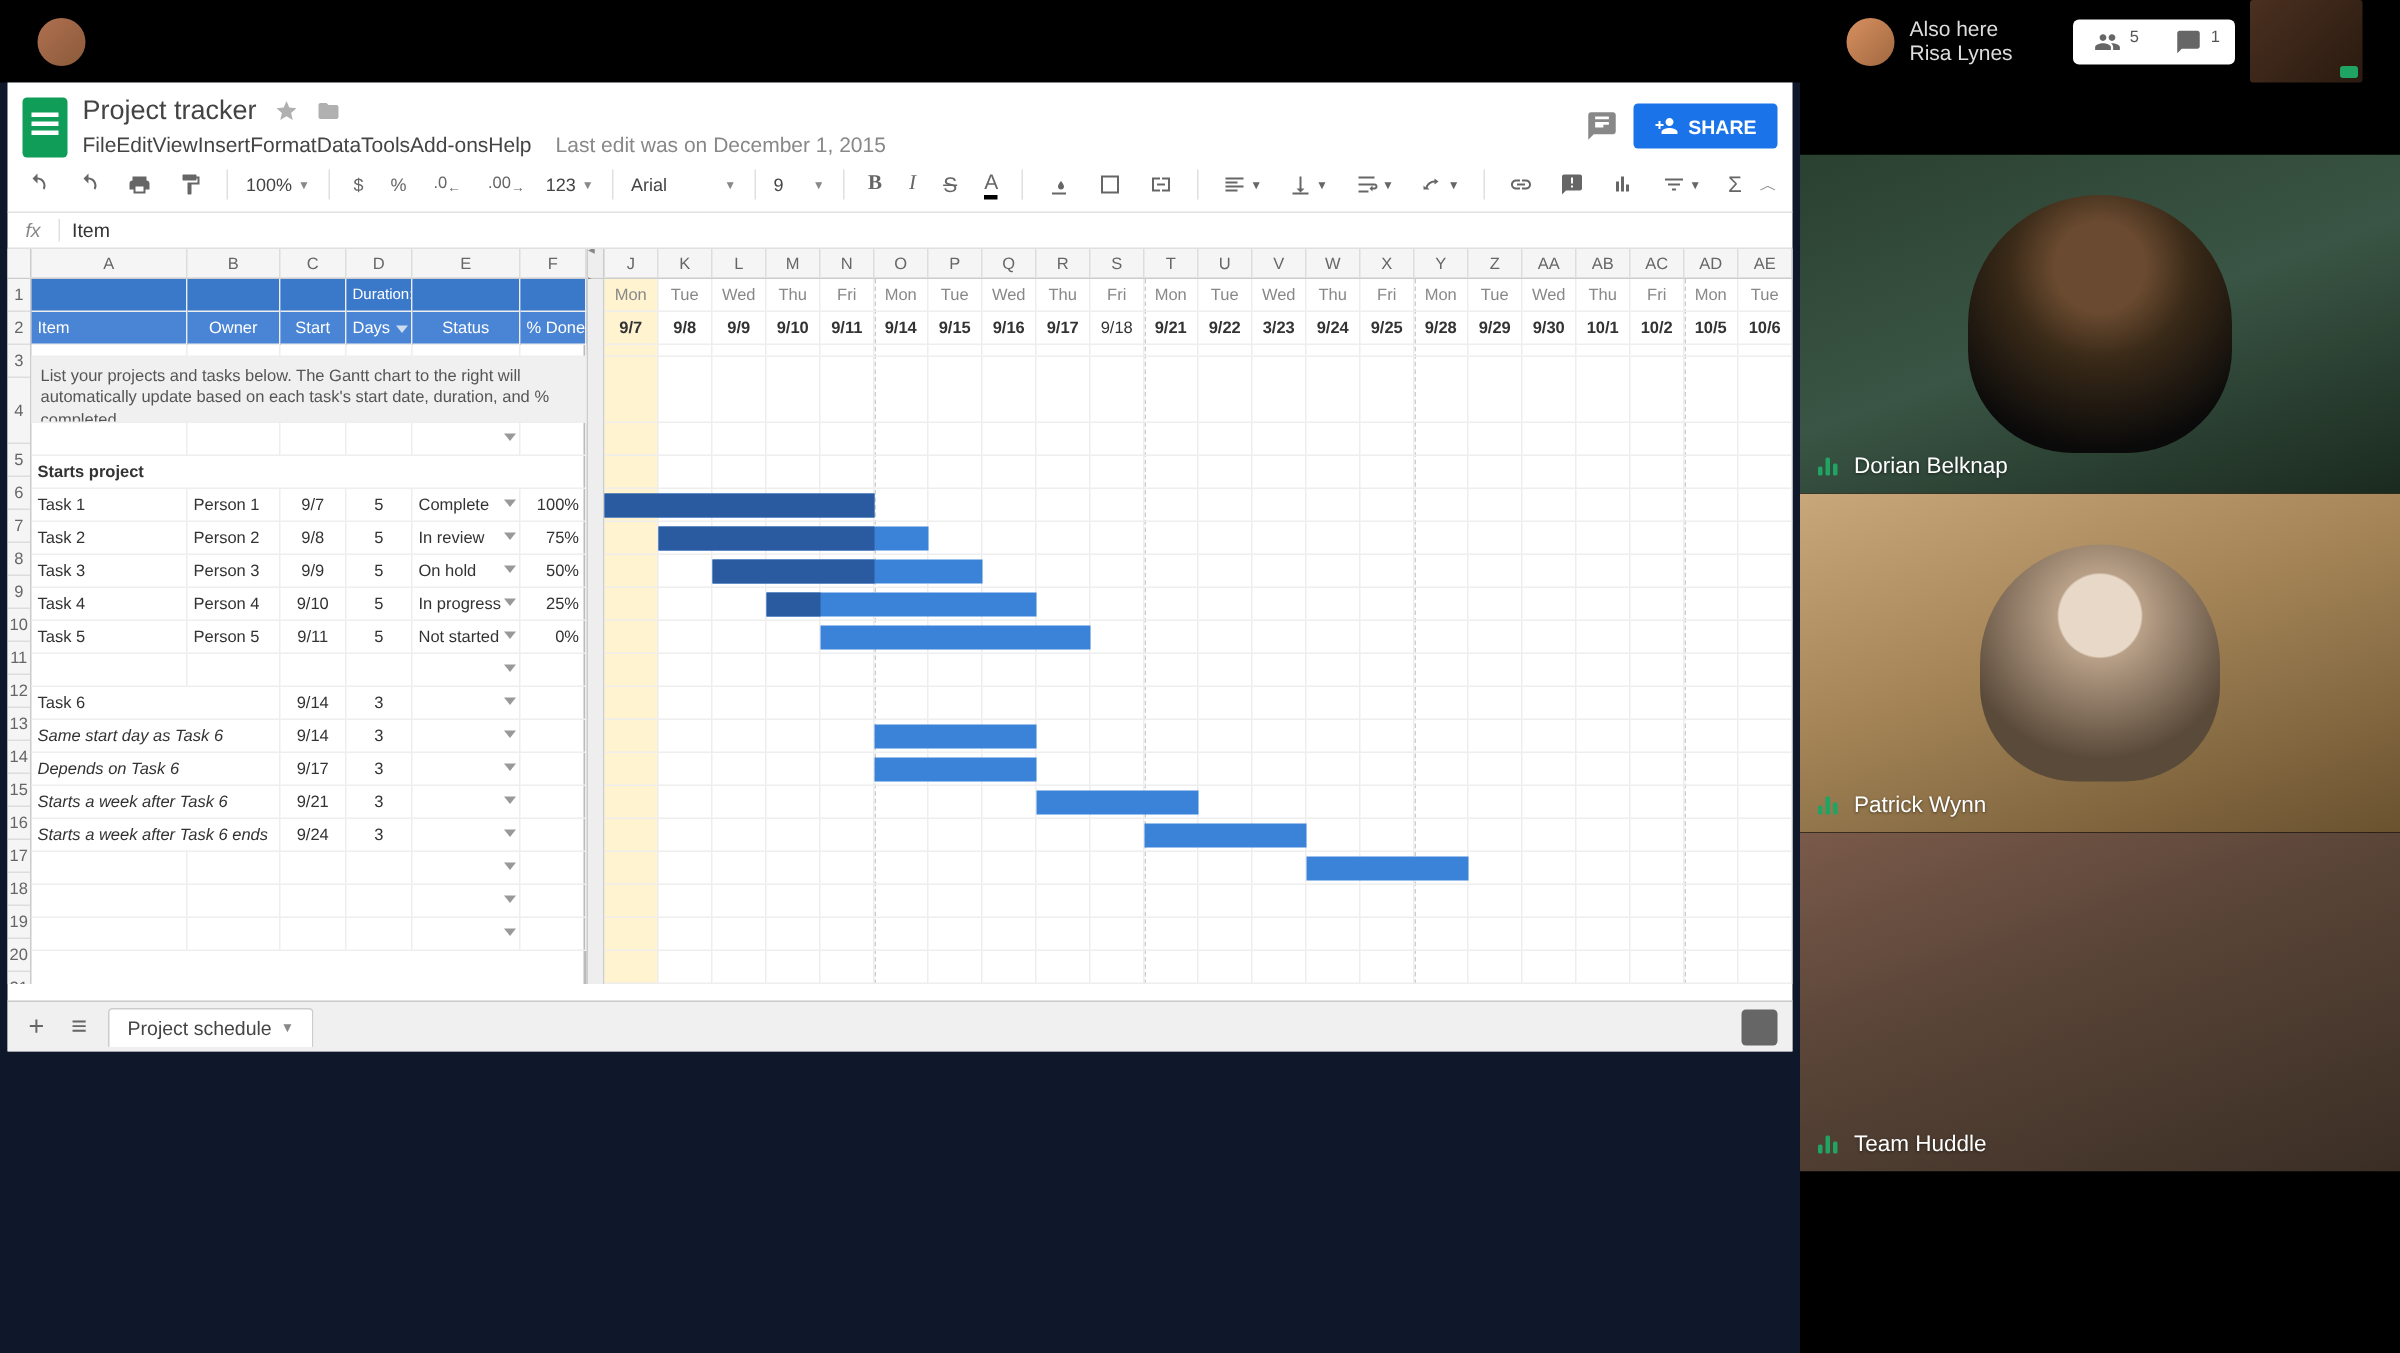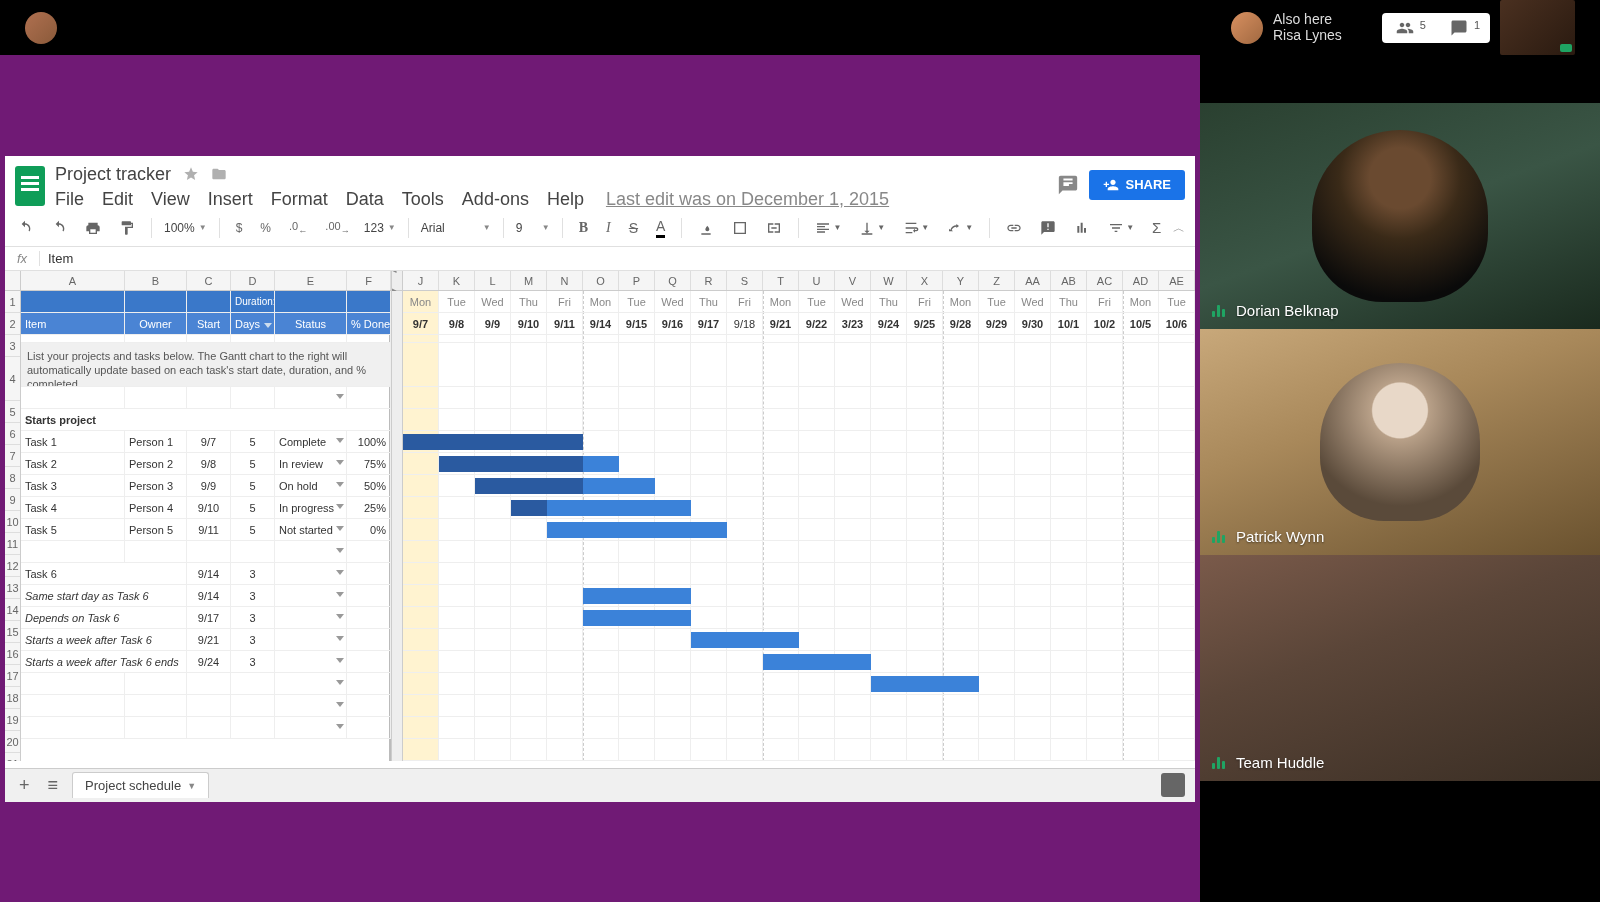--- a/index.html
+++ b/index.html
@@ -13,21 +13,21 @@
   .also-here .avatar-circle { background: linear-gradient(135deg,#d89060,#a06840); }
   .also-here-text { display:flex; flex-direction:column; line-height:1.1; }
   .pill-box { background: #fff; border-radius: 4px; display: flex; align-items: center; padding: 6px 10px; gap: 20px; margin-left: 30px; }
   .pill-item { color: #555; display:flex; align-items:flex-start; font-size: 13px; }
   .pill-icon { width: 26px; height: 18px; fill: #666; }
   .pill-count { font-size: 11px; margin-left: 2px; }
   .own-thumb { width: 75px; height: 55px; background: linear-gradient(135deg,#4a3020,#2a1a10); border-radius: 2px; position:relative; }
   .own-thumb::after{content:"";position:absolute;right:3px;bottom:3px;width:12px;height:8px;background:linear-gradient(90deg,#1fa463,#1fa463);border-radius:2px;}
 
   .main-layout { display: flex; height: calc(902px - 55px); }
-  .present-area { flex: 1; background: #701a75; display:flex; align-items:center; justify-content:center; }
+  .present-area { flex: 1; background: #0f172a; display:flex; align-items:flex-start; justify-content:center; }
   .sidebar { width: 400px; background: #000; display:flex; flex-direction:column; }
   .participant-tile { position:relative; height: 226px; background:#333; overflow:hidden; }
   .participant-tile .fake-img { width:100%; height:100%; }
   .tile-1 .fake-img { background: linear-gradient(160deg,#c8a87a 0%,#a8885a 40%,#6a522f 100%); }
   .tile-2 .fake-img { background: linear-gradient(160deg,#2a4030 0%,#3a5545 50%,#1a2a1e 100%); }
   .tile-3 .fake-img { background: linear-gradient(160deg,#7a5a4a 0%,#5a4538 40%,#3a2e24 100%); }
   .tile-label { position:absolute; left:12px; bottom:10px; color:#fff; font-size:15px; display:flex; align-items:center; gap:8px; text-shadow:0 1px 2px rgba(0,0,0,.5);}
   .speaking-icon { width:16px; height:12px; display:inline-flex; gap:2px; align-items:flex-end;}
   .speaking-icon span{ width:3px; background:#1fa463; border-radius:1px;}
   .speaking-icon span:nth-child(1){height:6px;}
@@ -41,23 +41,23 @@
   
   .sheets-window { width: 1190px; height: 646px; background:#fff; position:relative; font-size:12px; color:#333; overflow:hidden;}
   .sheets-header { display:flex; align-items:flex-start; padding: 8px 10px 0 10px; justify-content:space-between;}
   .sheets-header-left { display:flex; align-items:flex-start; gap:10px; }
   .docs-icon { width:30px; height:40px; background:#0f9d58; border-radius:3px; position:relative; margin-top:2px;}
   .docs-icon::before{content:"";position:absolute;left:6px;top:10px;width:18px;height:18px;background:linear-gradient(#fff,#fff) 0 0/100% 3px no-repeat,linear-gradient(#fff,#fff) 0 6px/100% 3px no-repeat,linear-gradient(#fff,#fff) 0 12px/100% 3px no-repeat;}
   .title-area { display:flex; flex-direction:column; }
   .doc-title-row { display:flex; align-items:center; gap:12px; }
   .doc-title { font-size:18px; color:#444; }
   .star-icon,.folder-icon{ width:16px; height:16px; fill:#b0b0b0; }
-  .menu-bar { display:flex; gap:18px; font-size:18px; color:#444; margin-top:4px;}
+  .menu-bar { display:flex; font-size:14px; color:#444; margin-top:4px;}
   .menu-bar .menu-item { cursor:pointer; }
-  .last-edit { color:#888; text-decoration:underline; margin-left:4px;}
+  .last-edit { color:#888; margin-left:16px;}
   .sheets-header-right { display:flex; align-items:center; gap:10px; padding-top:6px;}
   .comments-icon { width:22px; height:22px; fill:#888;}
   .share-btn { background:#1a73e8; color:#fff; border-radius:3px; padding:7px 14px; font-size:13px; font-weight:bold; display:flex; align-items:center; gap:6px;}
   .share-btn svg{width:16px;height:16px;fill:#fff;}
 
   .toolbar { display:flex; align-items:center; gap:10px; padding:4px 8px; border-bottom:1px solid #e0e0e0; height:37px; position:relative;}
   .tb-btn { padding:4px; color:#666; cursor:pointer; display:flex; align-items:center;}
   .tb-sep { width:1px; height:20px; background:#e0e0e0; margin:0 2px;}
   .tb-select { display:flex; align-items:center; gap:4px; font-size:12px; color:#444;}
   .tb-select .caret{font-size:8px;color:#888;}

